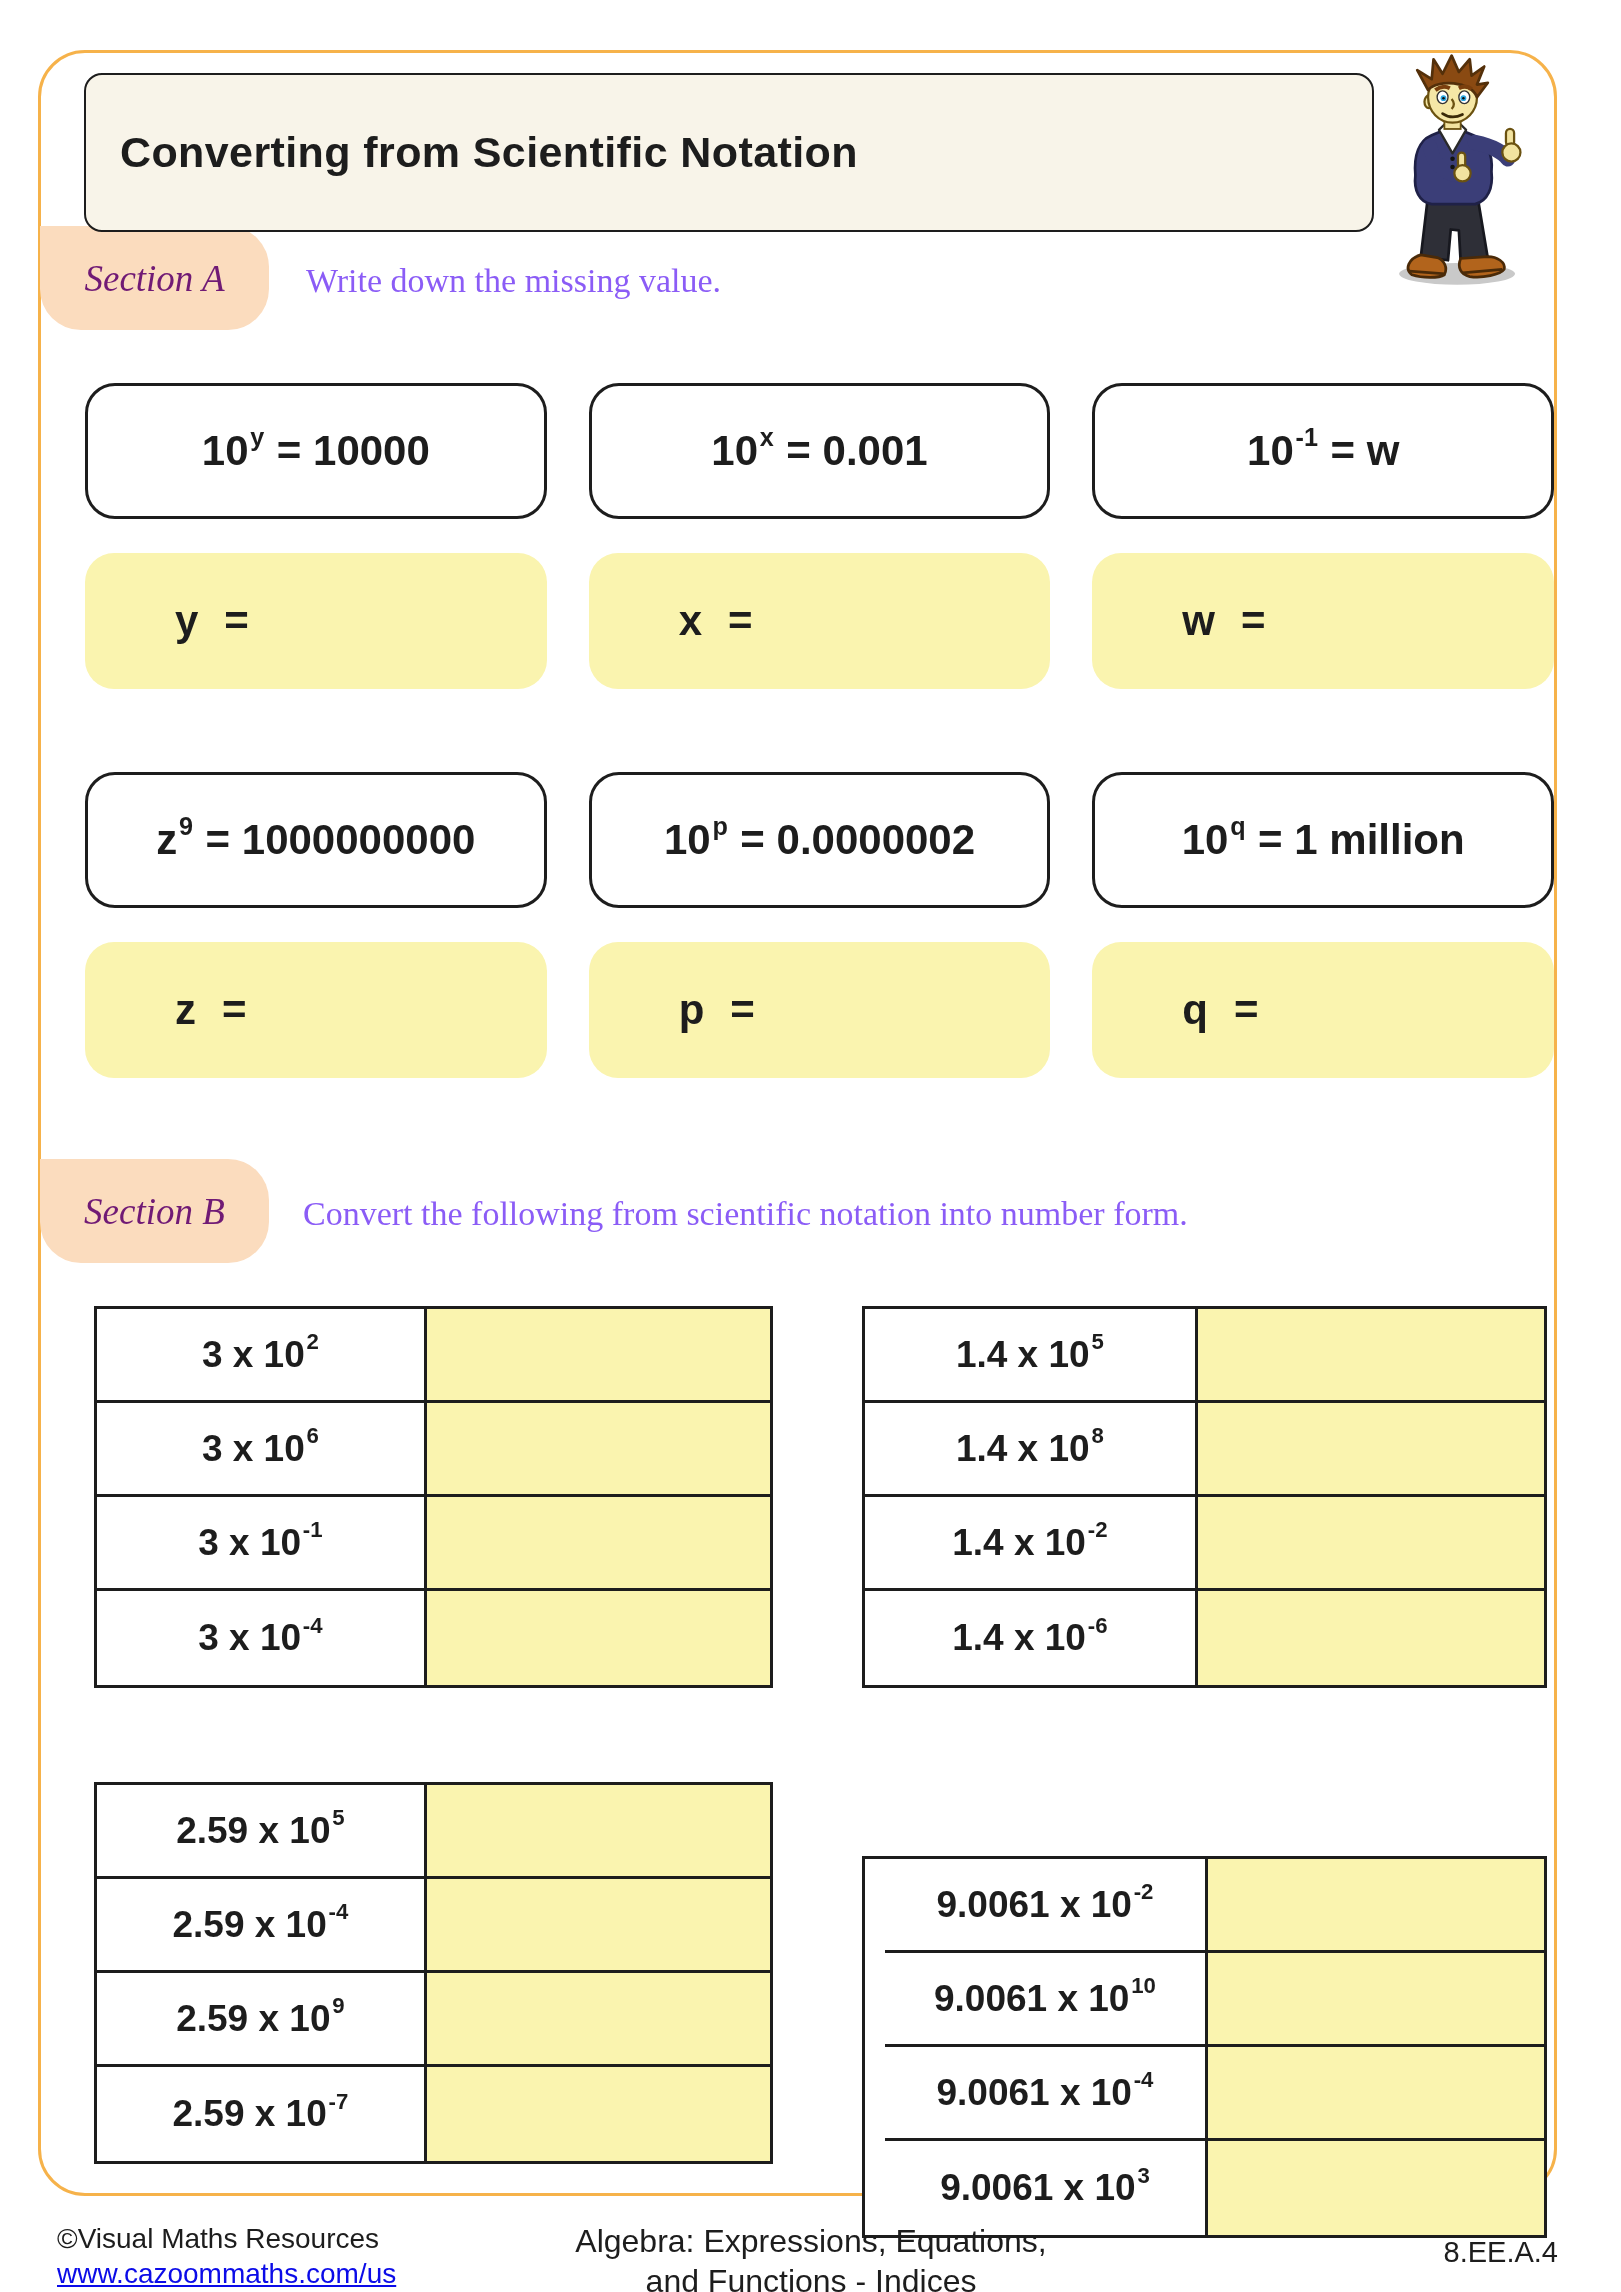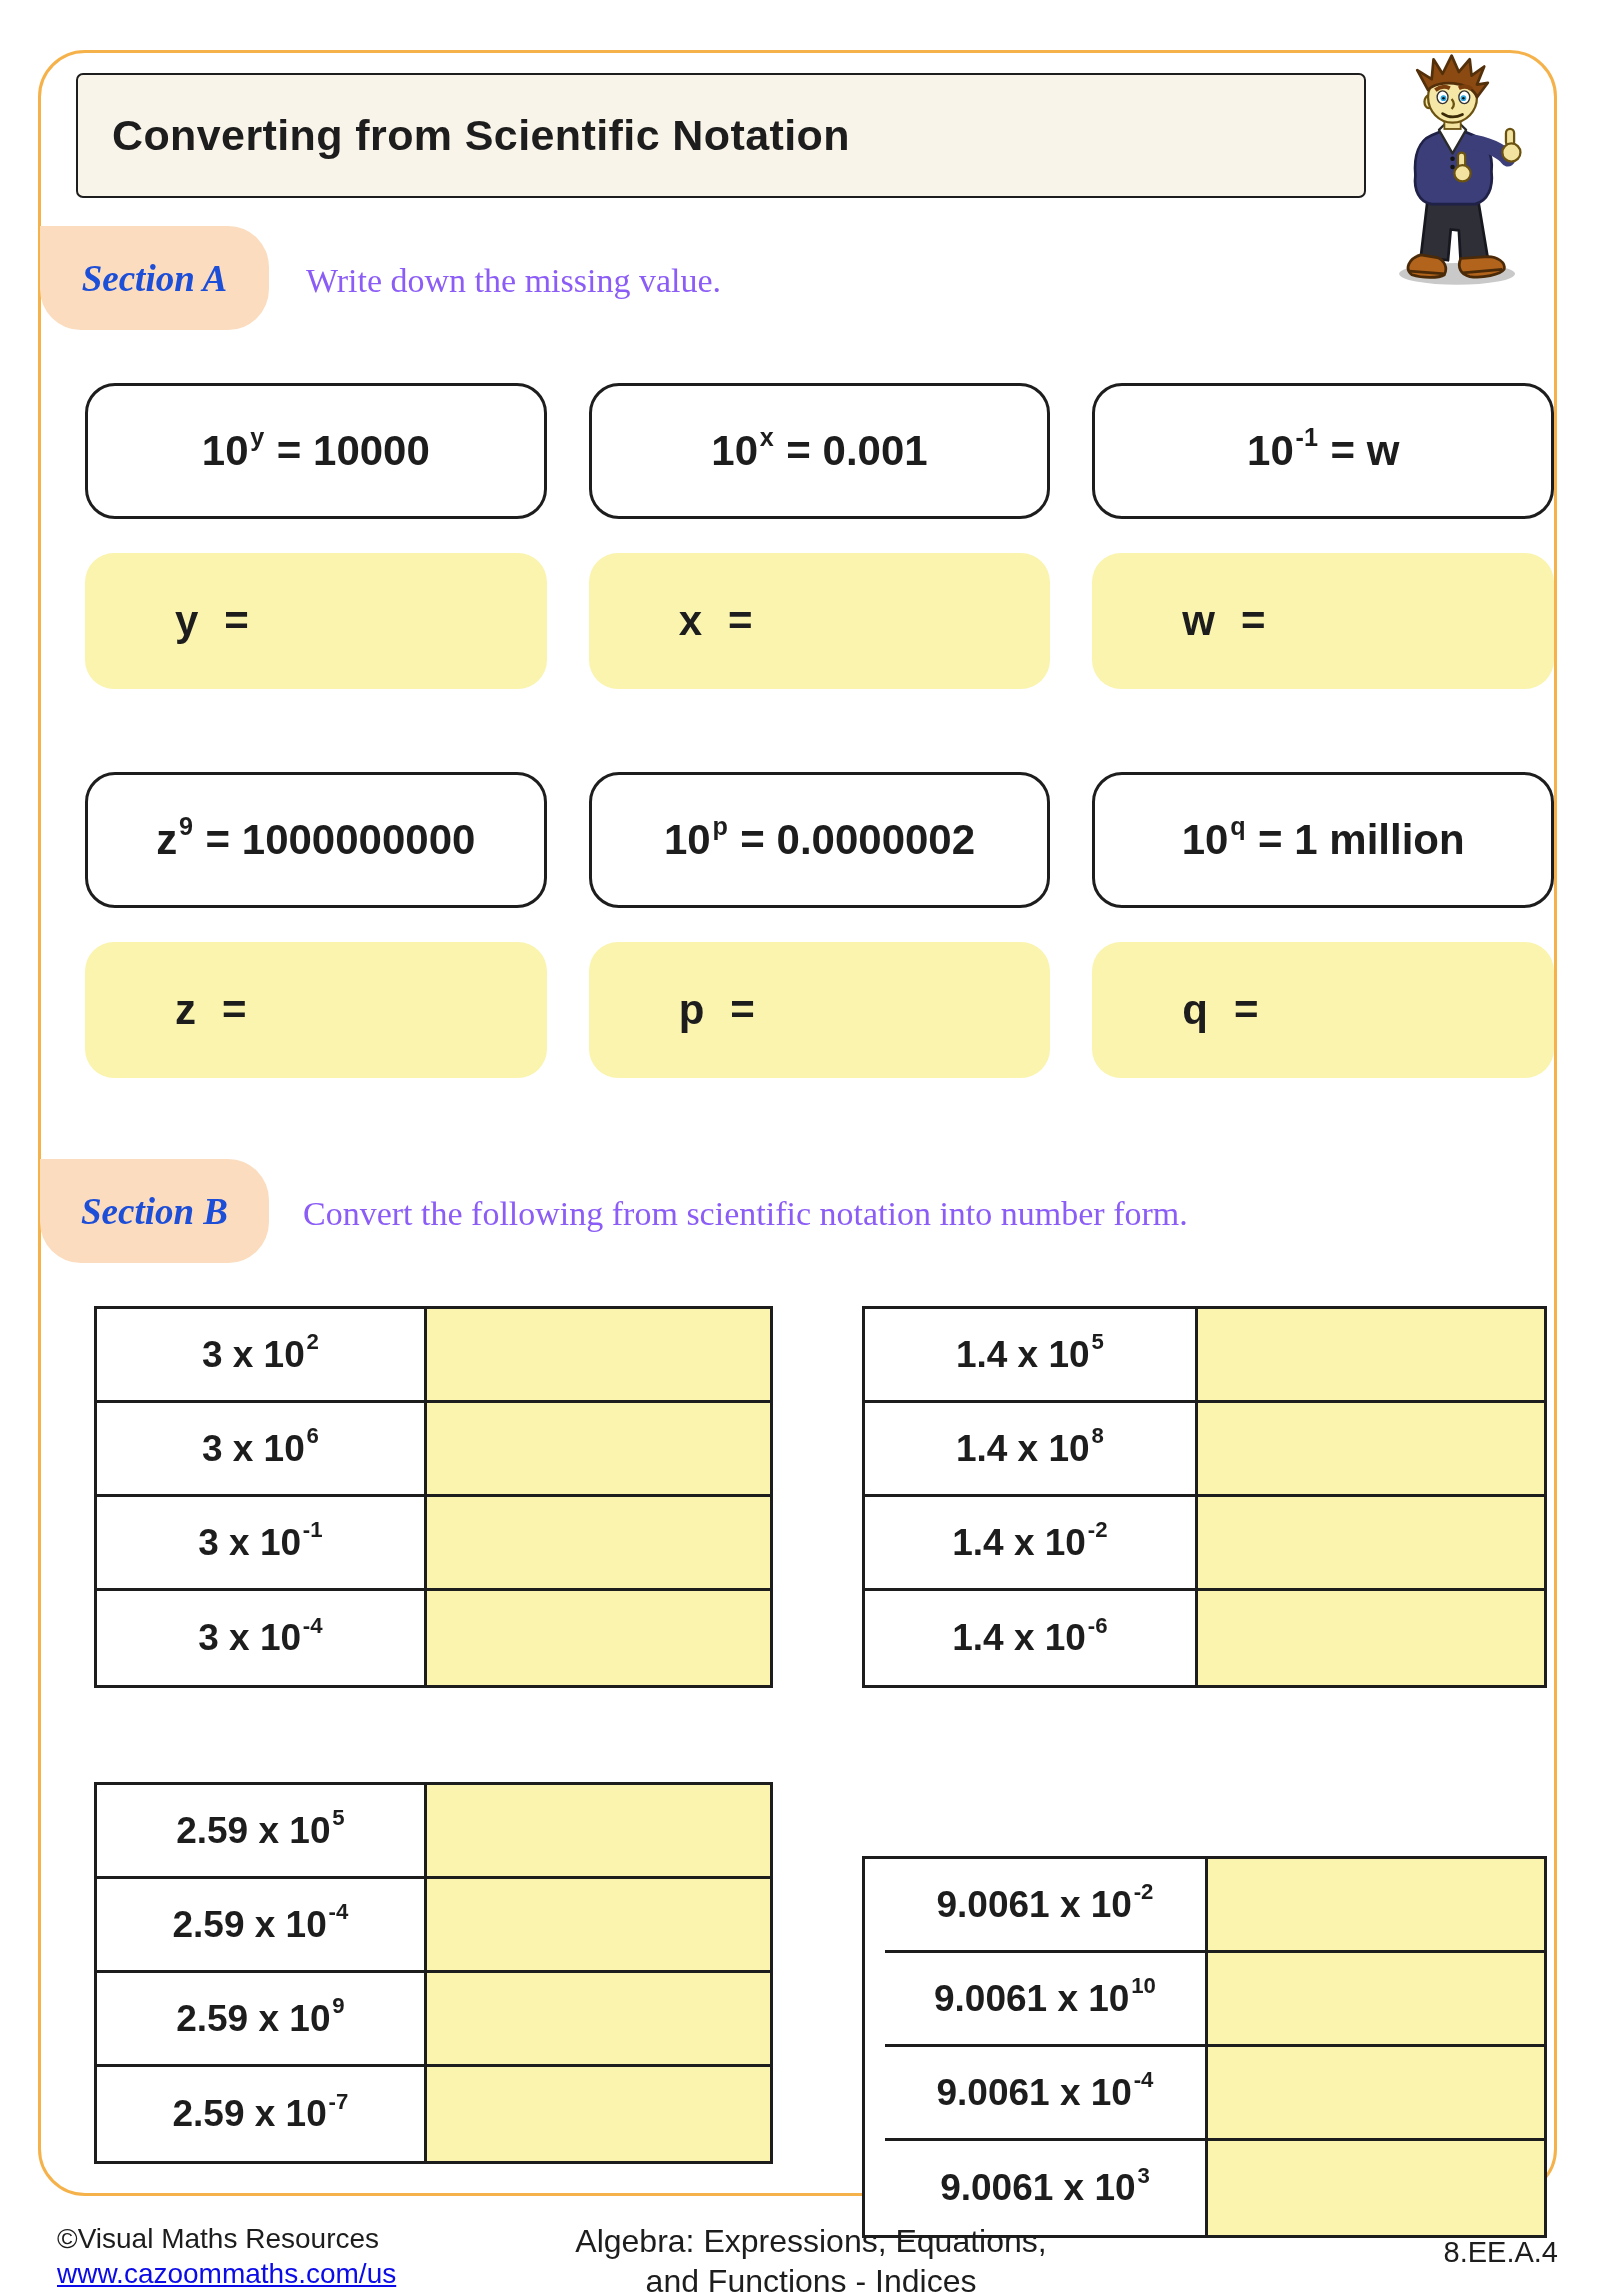--- a/index.html
+++ b/index.html
@@ -7,40 +7,40 @@
   body {
     width:1622px; height:2293px; position:relative;
     font-family:"Liberation Sans", sans-serif; color:#1d1d1d;
   }
   .frame {
     position:absolute; left:38px; top:50px; width:1519px; height:2146px;
     border:3.6px solid #F6B24A; border-radius:47px; background:#fff; z-index:0;
   }
   
   .title-box {
-    position:absolute; left:76px; top:73px; width:1290px; height:125px;
-    background:#F8F4E9; border:2.7px solid #1d1d1d; border-radius:7px;
+    position:absolute; left:84px; top:73px; width:1290px; height:159px;
+    background:#F8F4E9; border:2.7px solid #1d1d1d; border-radius:18px;
     display:flex; align-items:center; z-index:2;
   }
   .title-text { margin-left:34px; font-size:43px; font-weight:bold; letter-spacing:0.4px; }
   .logo-panel {
     position:absolute; right:32px; top:2.7px; height:117px; width:131px;
     background:#ffffff; display:flex; flex-direction:column; align-items:center; justify-content:center;
   }
   .logo-square { width:68px; height:70px; background:#111; display:flex; align-items:center; justify-content:center; }
   .logo-square svg { width:56px; height:59px; }
   .logo-word { font-family:"DejaVu Serif", serif; font-weight:bold; font-size:24px; color:#111; margin-top:1.8px; letter-spacing:0.9px; }
   .mascot { position:absolute; left:1381px; top:52px; width:163px; height:236px; z-index:3; }
   
   .section-pill {
     position:absolute; left:40px; width:229px; height:104px; background:#FBDCBE;
     border-radius:0 41px 41px 41px; display:flex; align-items:center; justify-content:center; z-index:1;
   }
   .pill-a { top:226px; } .pill-b { top:1159px; }
-  .section-label { font-family:"Liberation Serif", serif; font-style:italic; font-weight:bold; font-size:37px; color:#1d4ed8;text-align:right; }
+  .section-label { font-family:"Liberation Serif", serif; font-style:italic; font-weight:normal; font-size:37px; color:#701a75;text-align:right; }
   .instruction { position:absolute; font-family:"Liberation Serif", serif; font-size:34px; color:#8b5cf6; z-index:1; }
   .instr-a { left:306px; top:262px; }
   .instr-b { left:303px; top:1195px; }
   
   .qrow, .arow { position:absolute; left:85px; width:1469px; display:flex; gap:42px; z-index:1; }
   .qrow-1 { top:383px; } .arow-1 { top:553px; }
   .qrow-2 { top:772px; } .arow-2 { top:942px; }
   .qbox {
     flex:1; height:136px; background:#ffffff; border:3.6px solid #1d1d1d; border-radius:30px;
     display:flex; align-items:center; justify-content:center;

